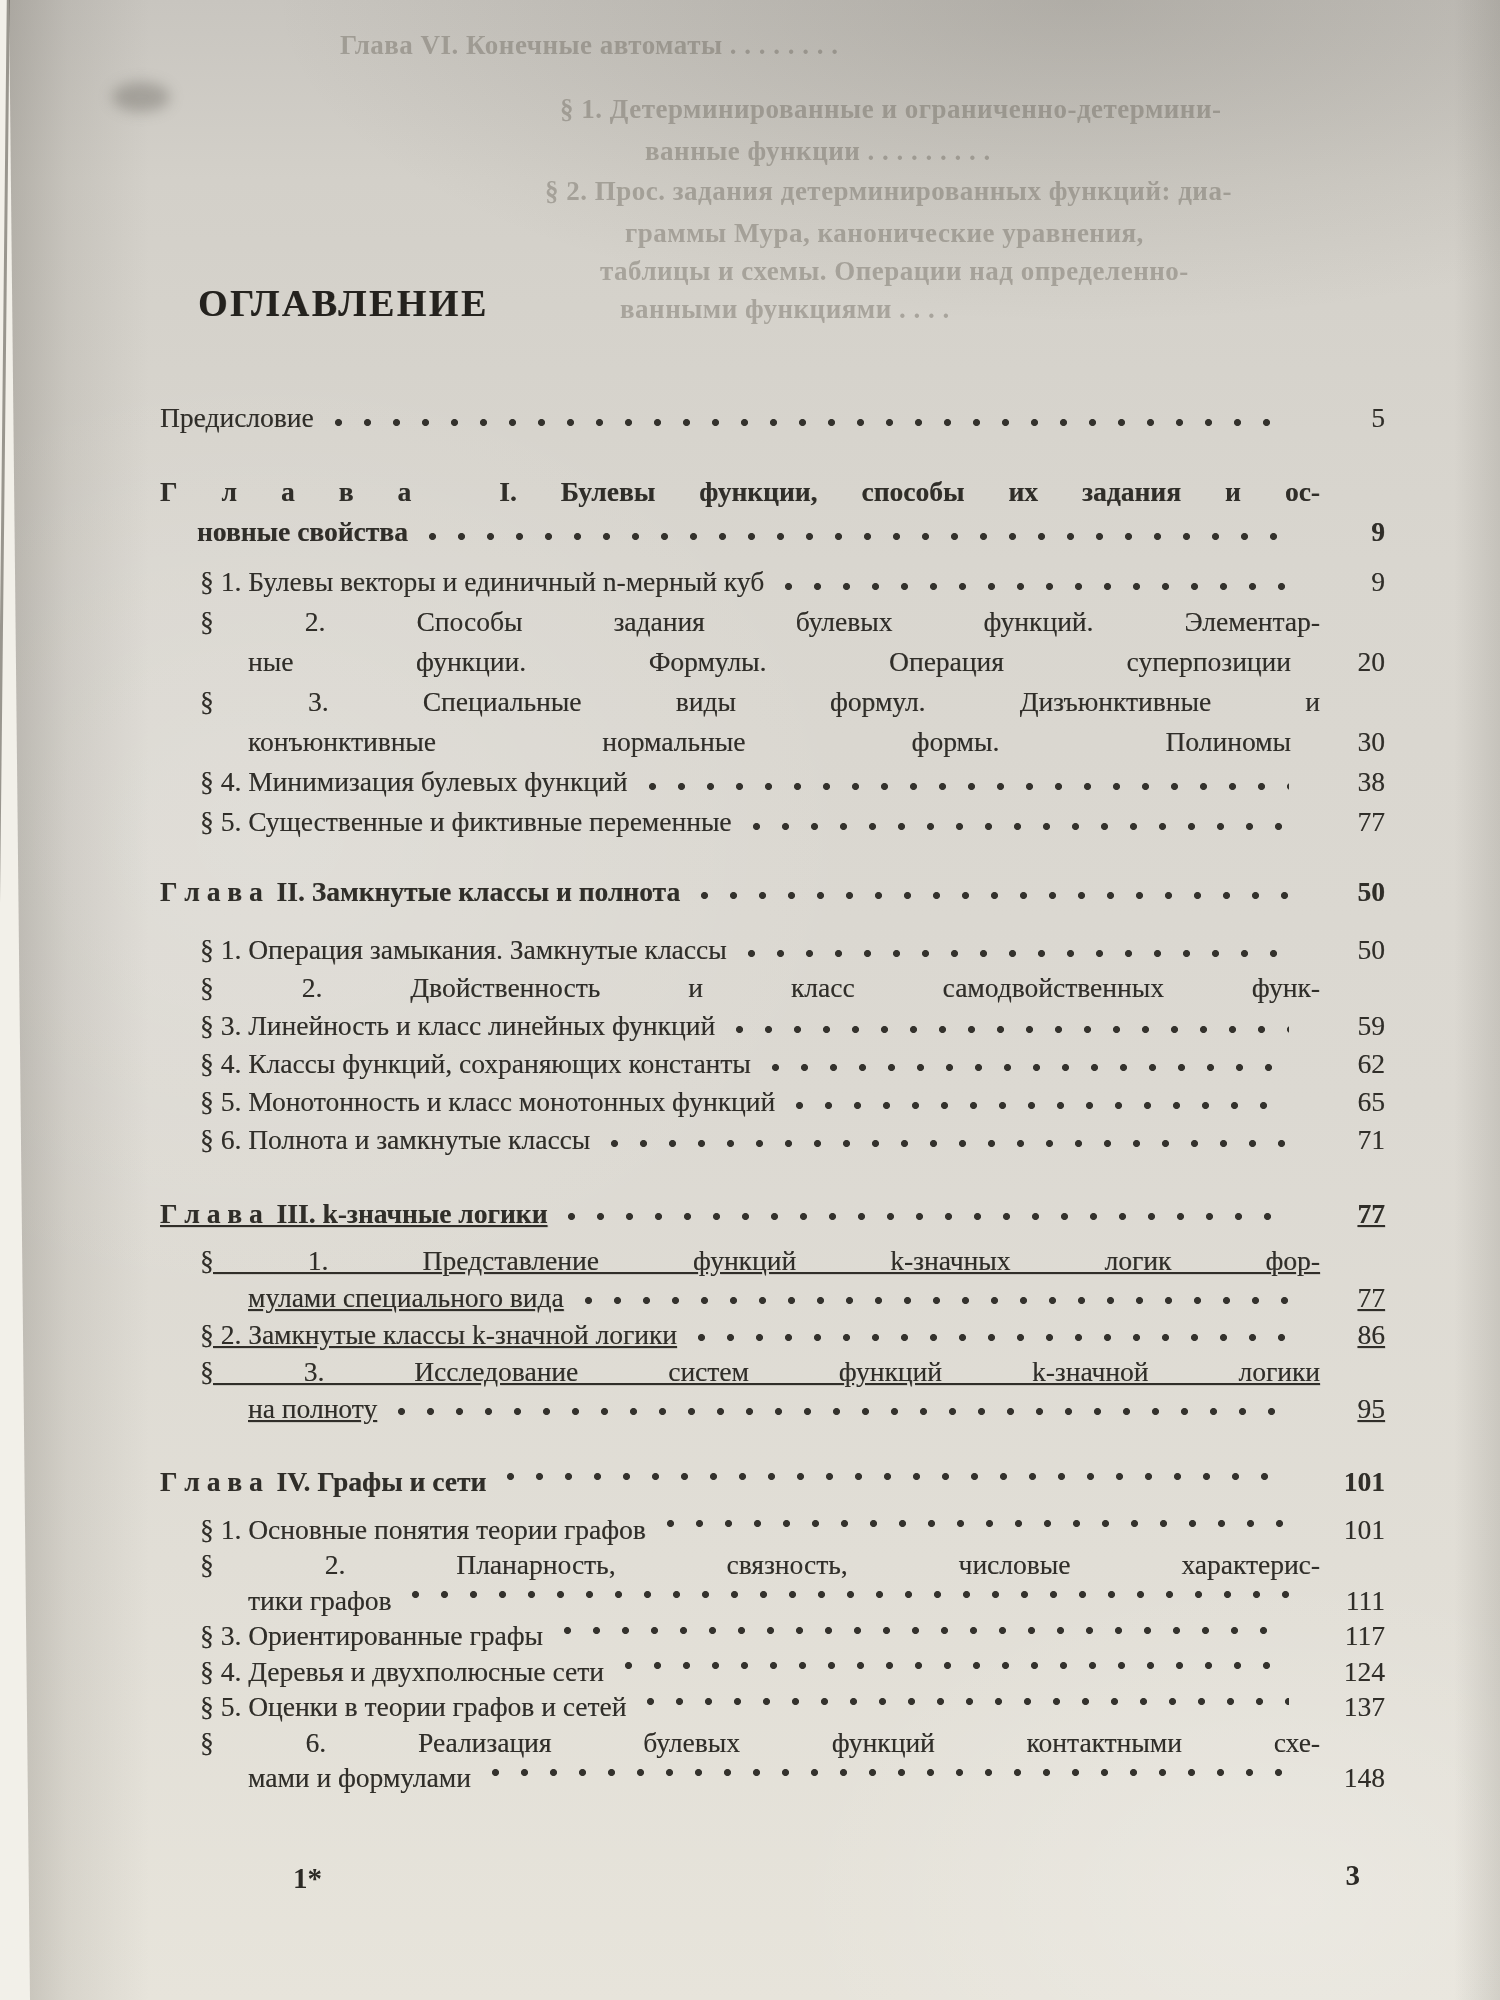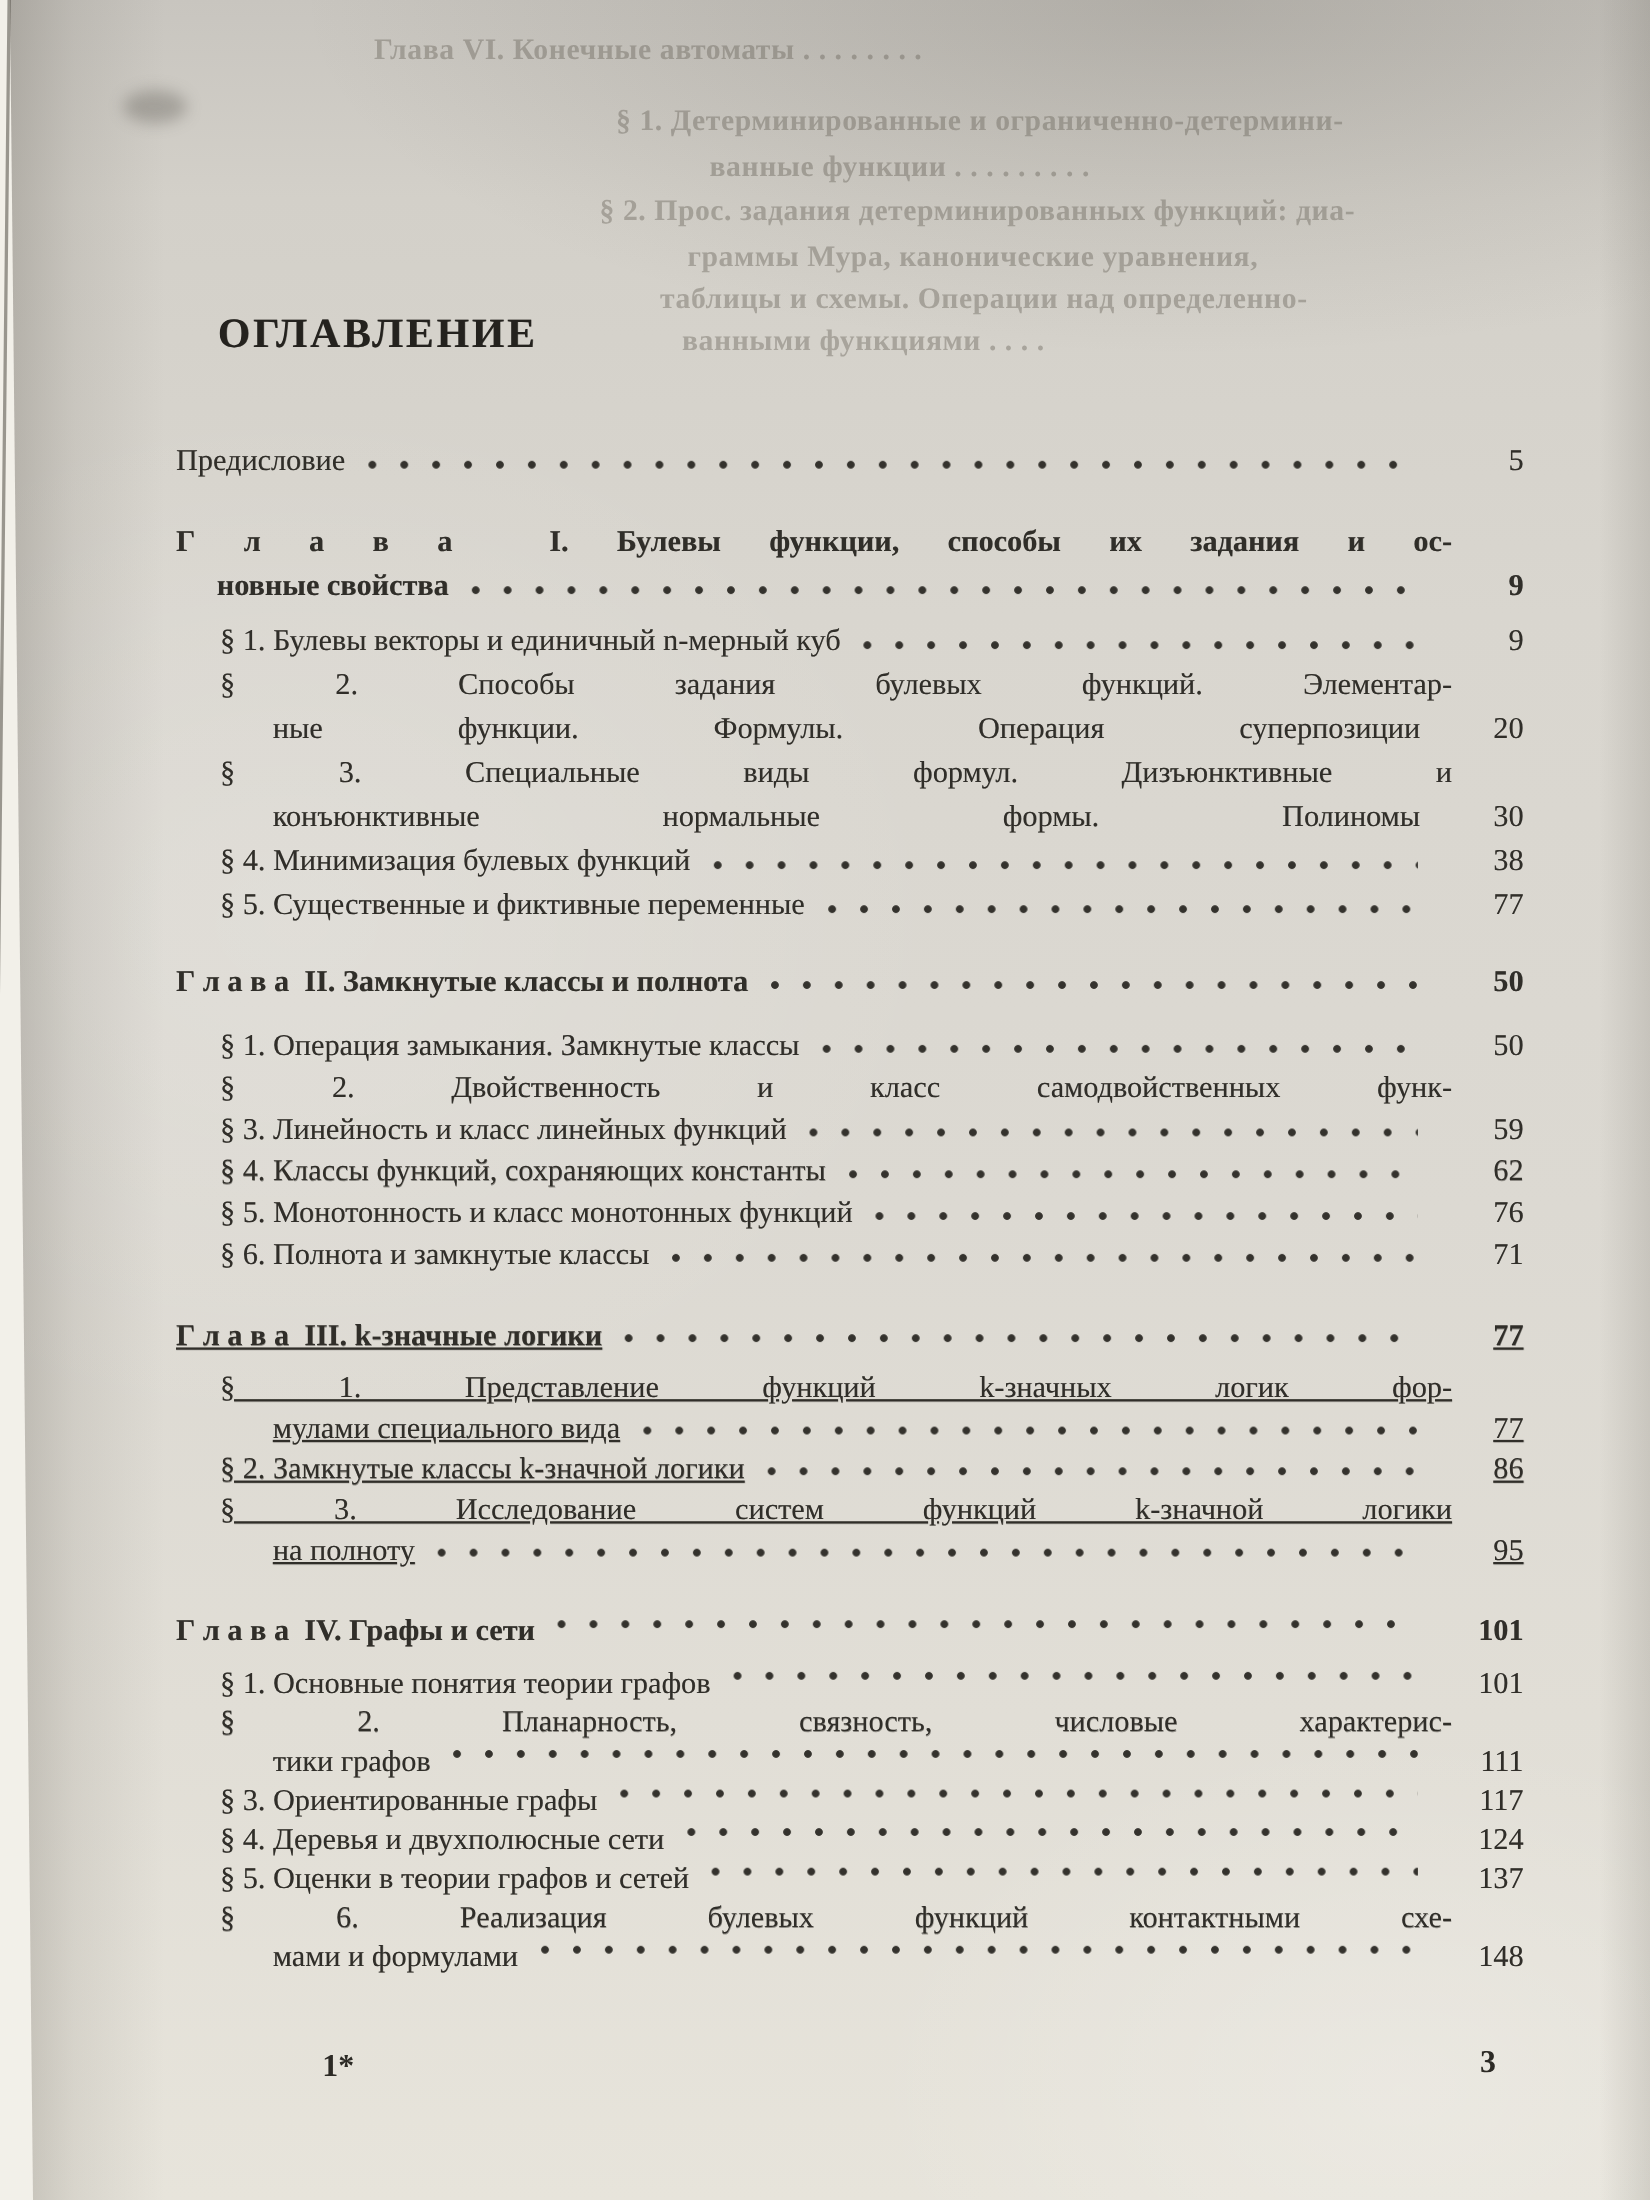--- a/index.html
+++ b/index.html
@@ -154,21 +154,21 @@
             <span class="pg">59</span>
           </div>
           <div class="row srow haspage">
             <span class="txt">§ 4. Классы функций, сохраняющих константы</span>
             <span class="leader"></span>
             <span class="pg">62</span>
           </div>
           <div class="row srow haspage">
             <span class="txt">§ 5. Монотонность и класс монотонных функций</span>
             <span class="leader"></span>
-            <span class="pg">76</span>
+            <span class="pg">65</span>
           </div>
           <div class="row srow haspage">
             <span class="txt">§ 6. Полнота и замкнутые классы</span>
             <span class="leader"></span>
             <span class="pg">71</span>
           </div>
         </div>
       </div>
       <div class="chapter ch3">
         <div class="heading">

